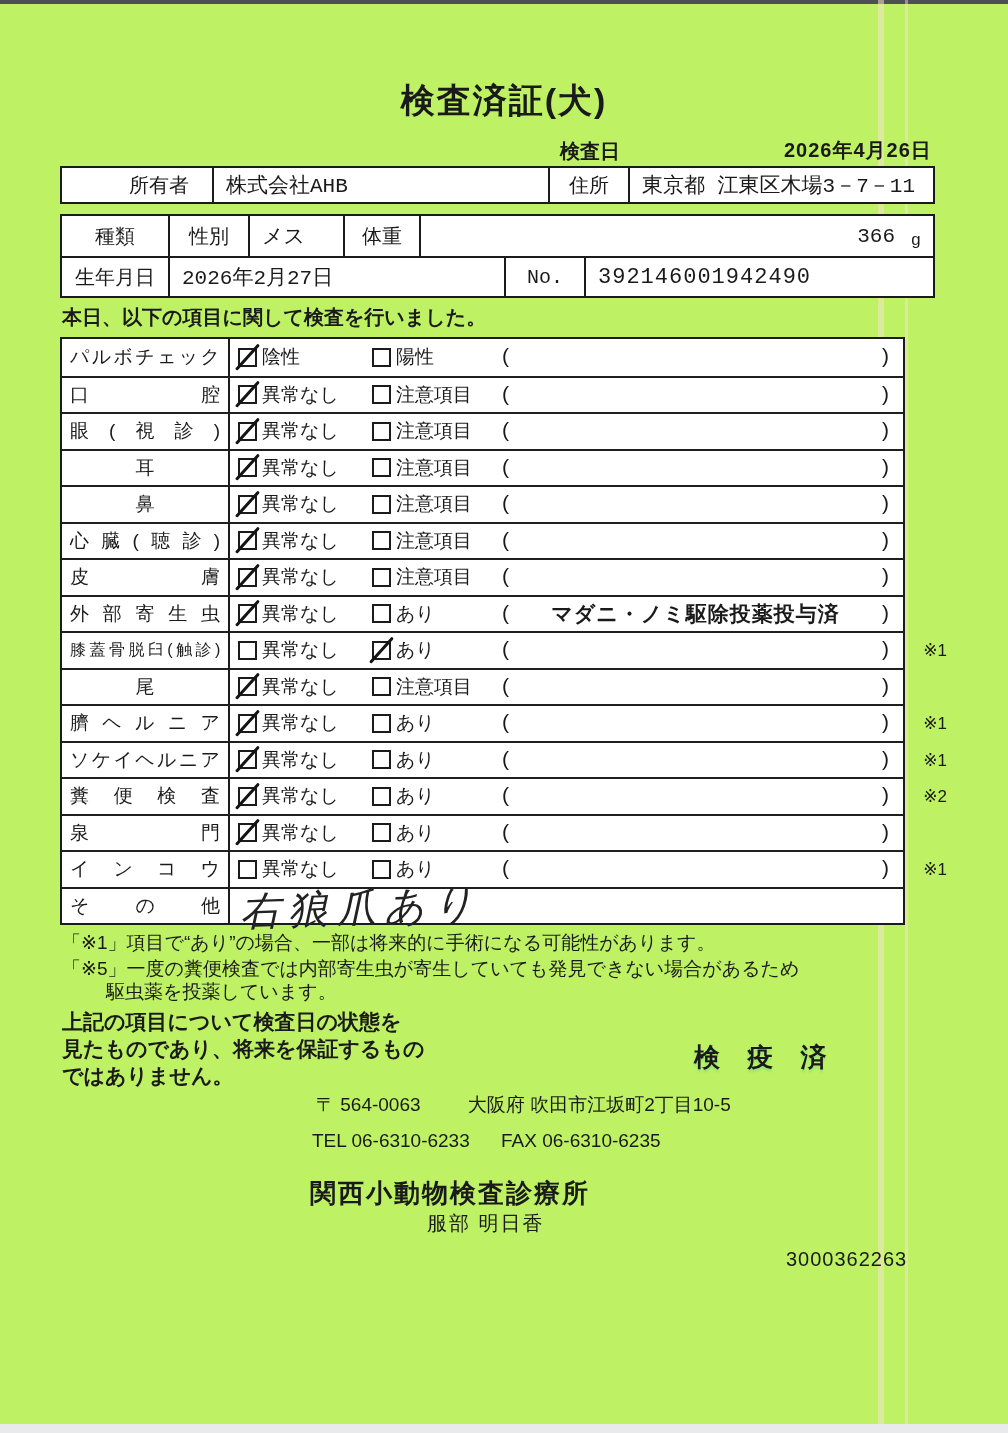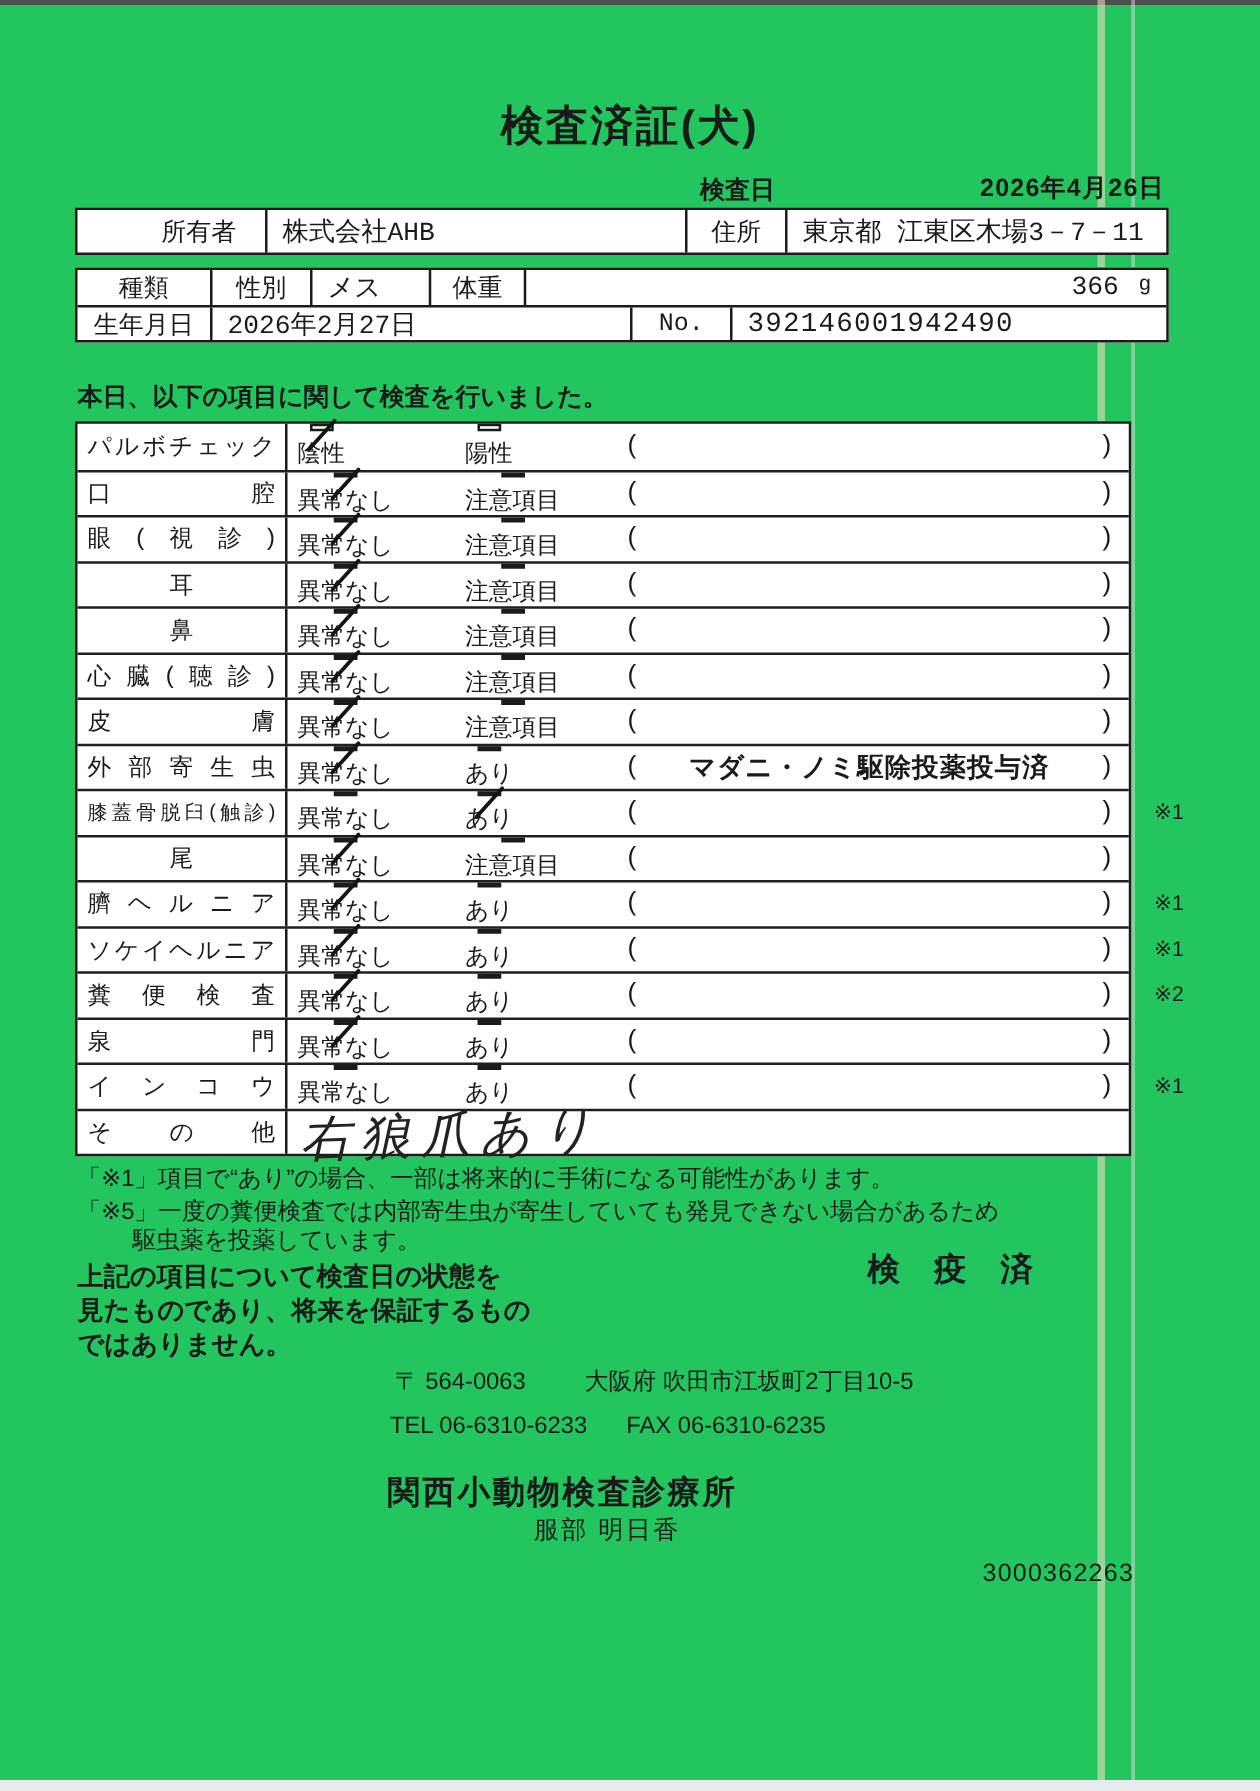--- a/index.html
+++ b/index.html
@@ -1,30 +1,30 @@
 <!DOCTYPE html>
 <html><head>
 <meta charset="utf-8">
 <style>
   html,body{margin:0;padding:0;background:#ffffff;}
-  .page{position:relative;width:1008px;height:1433px;background:#22c55e;overflow:hidden;
+  .page{position:relative;width:1008px;height:1433px;background:#bef264;overflow:hidden;
         font-family:"Liberation Sans","DejaVu Sans",sans-serif;color:#1a1a1a;}
   
   .scan-top{position:absolute;top:0;left:0;width:100%;height:4px;background:#4d4f50;}
   .scan-bottom{position:absolute;bottom:0;left:0;width:100%;height:9px;background:#e8eaec;}
   .scan-line-a{position:absolute;top:0;left:878px;width:6px;height:100%;background:#f8e3c9;opacity:.55;}
   .scan-line-b{position:absolute;top:0;left:905px;width:3px;height:100%;background:#fbdfe4;opacity:.45;}
 
   .title{position:absolute;top:78px;left:0;width:1008px;margin:0;text-align:center;
          font-size:34px;font-weight:700;letter-spacing:2px;}
   .insp-date-label{position:absolute;left:560px;top:138px;font-size:20px;font-weight:600;}
   .insp-date{position:absolute;left:784px;top:137px;font-size:20px;font-weight:600;letter-spacing:1px;}
 
   .tbl{position:absolute;left:60px;width:875px;border:2px solid #1b1b1b;background:#fff;box-sizing:border-box;}
-  .trow{display:flex;height:28px;box-sizing:border-box;}
+  .trow{display:flex;height:40px;box-sizing:border-box;}
   .trow + .trow{border-top:2px solid #1b1b1b;}
   .cell{display:flex;align-items:center;box-sizing:border-box;overflow:hidden;white-space:nowrap;}
   .cell + .cell{border-left:2px solid #1b1b1b;font-family:Liberation Mono, monospace;}
   .cell.lab{justify-content:center;font-size:20px;}
   .cell.val{padding-left:12px;font-size:21px;}
   .owner-tbl{top:166px;height:38px;}
   .owner-tbl .trow{height:34px;margin-left:44px;}
   .w1{width:106px;} .w2{width:336px;} .w3{width:80px;} .w4{flex:1;}
   .info-tbl{top:214px;}
   .c-kind-l{width:106px;} .c-kind-v{width:336px;} .c-sex-l{width:80px;} .c-sex-v{width:95px;}
@@ -35,21 +35,21 @@
   .statement{position:absolute;left:62px;top:304px;font-size:20px;font-weight:600;}
 
   .checklist{position:absolute;left:60px;top:337px;width:845px;border:2px solid #1b1b1b;background:#fff;box-sizing:border-box;}
   .crow{position:relative;display:flex;height:36.5px;box-sizing:border-box;}
   .crow + .crow{border-top:2px solid #1f1f1f;}
   .clabel{width:168px;border-right:2px solid #1b1b1b;display:flex;justify-content:space-between;
           align-items:center;padding:0 8px;font-size:19px;box-sizing:border-box;}
   .clabel.single{justify-content:center;}
   .clabel.long{font-size:16px;letter-spacing:-0.5px;}
   .cbody{flex:1;position:relative;}
-  .opt{position:absolute;top:0;height:100%;display:flex;align-items:center;gap:5px;flex-direction:column;}
+  .opt{position:absolute;top:0;height:100%;display:flex;align-items:center;gap:5px;}
   .opt0{left:8px;} .opt1{left:142px;}
   .box{width:15px;height:15px;border:2px solid #1b1b1b;position:relative;display:inline-block;box-sizing:content-box;}
   .tick{position:absolute;width:2.5px;height:34px;background:#141414;left:6px;top:-10px;
         transform:rotate(42deg);border-radius:2px;}
   .otext{font-size:19px;}
   .paren{position:absolute;font-size:21px;top:50%;transform:translateY(-54%);}
   .paren.open{left:272px;} .paren.close{right:14px;}
   .pcontent{position:absolute;left:292px;right:34px;text-align:center;font-weight:700;font-size:21px;
             top:50%;transform:translateY(-50%);letter-spacing:1px;white-space:nowrap;}
   .rnote{position:absolute;right:-44px;top:50%;transform:translateY(-50%);font-size:17px;white-space:nowrap;}
@@ -57,21 +57,21 @@
                transform:rotate(-2deg);letter-spacing:8px;white-space:nowrap;z-index:3;color:#222;}
 
   .note{position:absolute;font-size:19px;}
   .note-1{left:62px;top:930px;}
   .note-2a{left:62px;top:956px;}
   .note-2b{left:106px;top:979px;}
 
   .disclaimer{position:absolute;left:62px;top:1008px;font-size:21px;font-weight:700;line-height:27px;}
   .disclaimer span{display:block;}
 
-  .stamp{position:absolute;left:694px;top:998px;font-size:26px;font-weight:600;letter-spacing:10px;
+  .stamp{position:absolute;left:694px;top:1040px;font-size:26px;font-weight:600;letter-spacing:10px;
          text-shadow:0 3px 2px rgba(0,170,200,0.18);text-align:right;}
 
   .postal-line{position:absolute;left:316px;top:1092px;font-size:19px;}
   .postal-line .addr{margin-left:42px;}
   .tel-line{position:absolute;left:312px;top:1130px;font-size:19px;}
   .tel-line .fax{margin-left:26px;}
   .clinic-name{position:absolute;left:310px;top:1176px;font-size:26px;font-weight:600;letter-spacing:2px;}
   .vet-name{position:absolute;left:427px;top:1210px;font-size:20px;letter-spacing:2px;}
   .serial{position:absolute;left:786px;top:1248px;font-size:20px;letter-spacing:1px;}
 </style>

